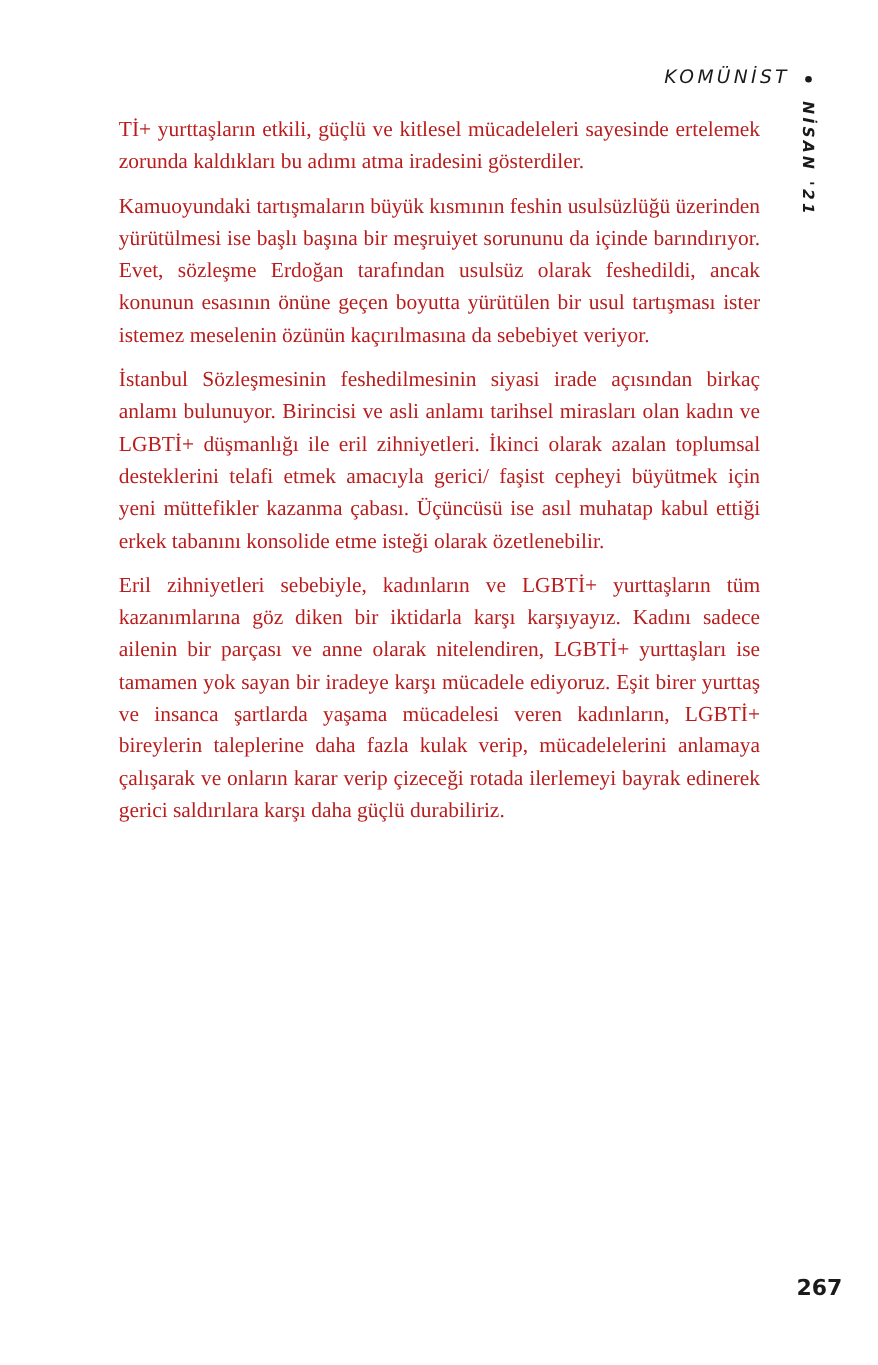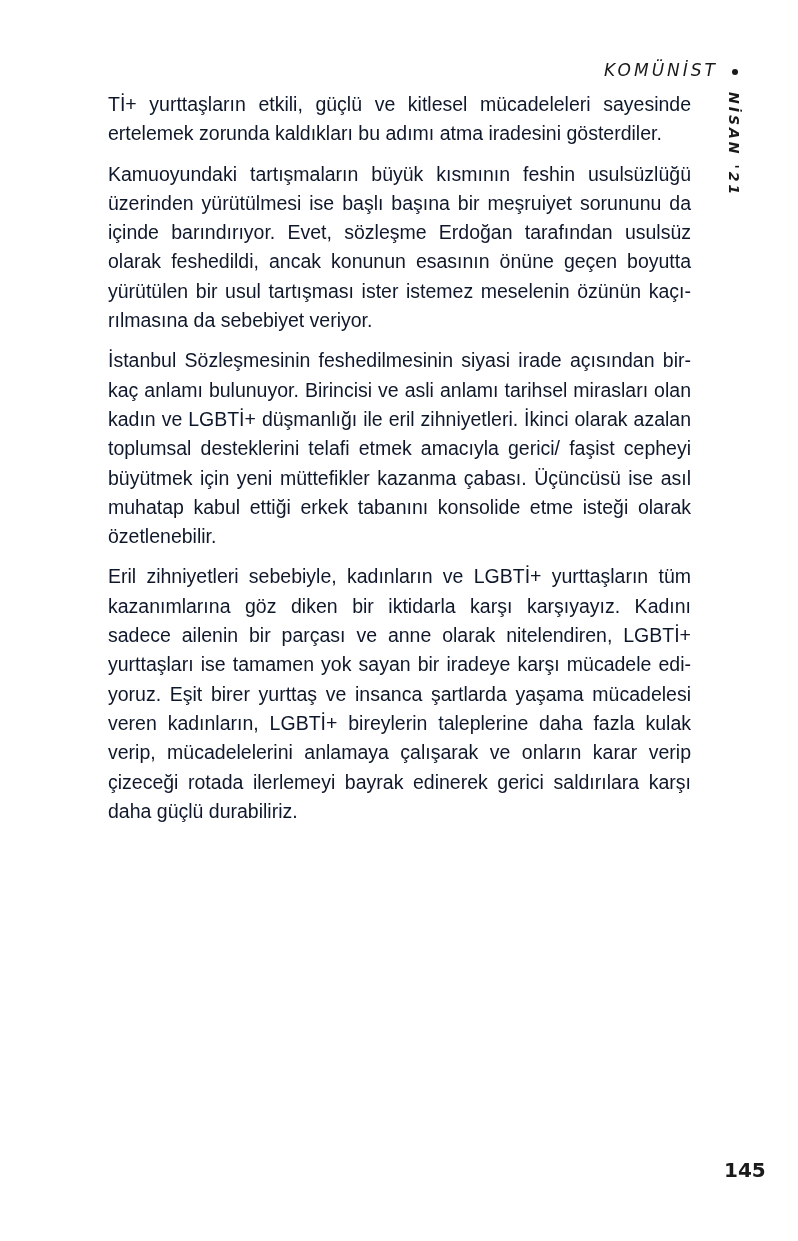--- a/index.html
+++ b/index.html
@@ -13,23 +13,23 @@
     position:absolute; top:69px; left:732px; width:6px; height:6px;
     border-radius:50%; background:#1a1a1a;
   }
   .side-date {
     position:absolute; top:92px; left:726px;
     writing-mode:vertical-rl;
     font-family:"DejaVu Sans", sans-serif; font-weight:bold; font-style:italic;
     font-size:14px; letter-spacing:3px; color:#1a1a1a;
   }
   .body-text {
-    position:absolute; top:90px; left:108px; width:583px;
-    font-family:Liberation Sans, sans-serif;
-    font-size:19.5px; line-height:29.3px; color:#0f172a;
+    position:absolute; top:104px; left:108px; width:583px;
+    font-family:Liberation Serif, serif;
+    font-size:19.5px; line-height:29.3px; color:#b91c1c;
     text-align:justify;
   }
   .body-text p { margin:0 0 11px 0; hyphens:manual; }
   .page-number {
     position:absolute; top:1158px; left:724px;
     font-family:"DejaVu Sans", sans-serif; font-weight:bold;
     font-size:20px; color:#1a1a1a;
   }
 </style>
 </head>
@@ -39,13 +39,13 @@
 <div class="header-dot"></div>
 <div class="side-date">NİSAN '21</div>
 
 <div class="body-text">
   <p>Tİ+ yurttaşların etkili, güçlü ve kitlesel mücadeleleri sayesinde ertelemek zorunda kaldıkları bu adımı atma iradesini gösterdiler.</p>
   <p>Kamuoyundaki tartışmaların büyük kısmının feshin usulsüzlüğü üzerinden yürütülmesi ise başlı başına bir meşruiyet sorununu da içinde barındırıyor. Evet, sözleşme Erdoğan tarafından usulsüz olarak feshedildi, ancak konunun esasının önüne geçen boyutta yürütülen bir usul tartışması ister istemez meselenin özünün kaçı­rılmasına da sebebiyet veriyor.</p>
   <p>İstanbul Sözleşmesinin feshedilmesinin siyasi irade açısından bir­kaç anlamı bulunuyor. Birincisi ve asli anlamı tarihsel mirasla­rı olan kadın ve LGBTİ+ düşmanlığı ile eril zihniyetleri. İkinci olarak azalan toplumsal desteklerini telafi etmek amacıyla gerici/ faşist cepheyi büyütmek için yeni müttefikler kazanma çabası. Üçüncüsü ise asıl muhatap kabul ettiği erkek tabanını konsolide etme isteği olarak özetlenebilir.</p>
   <p>Eril zihniyetleri sebebiyle, kadınların ve LGBTİ+ yurttaşların tüm kazanımlarına göz diken bir iktidarla karşı karşıyayız. Kadını sadece ailenin bir parçası ve anne olarak nitelendiren, LGBTİ+ yurttaşları ise tamamen yok sayan bir iradeye karşı mücadele edi­yoruz. Eşit birer yurttaş ve insanca şartlarda yaşama mücadelesi veren kadınların, LGBTİ+ bireylerin taleplerine daha fazla kulak verip, mücadelelerini anlamaya çalışarak ve onların karar verip çizeceği rotada ilerlemeyi bayrak edinerek gerici saldırılara karşı daha güçlü durabiliriz.</p>
 </div>
 
-<div class="page-number">145</div>
+<div class="page-number">267</div>
 
 </body></html>

